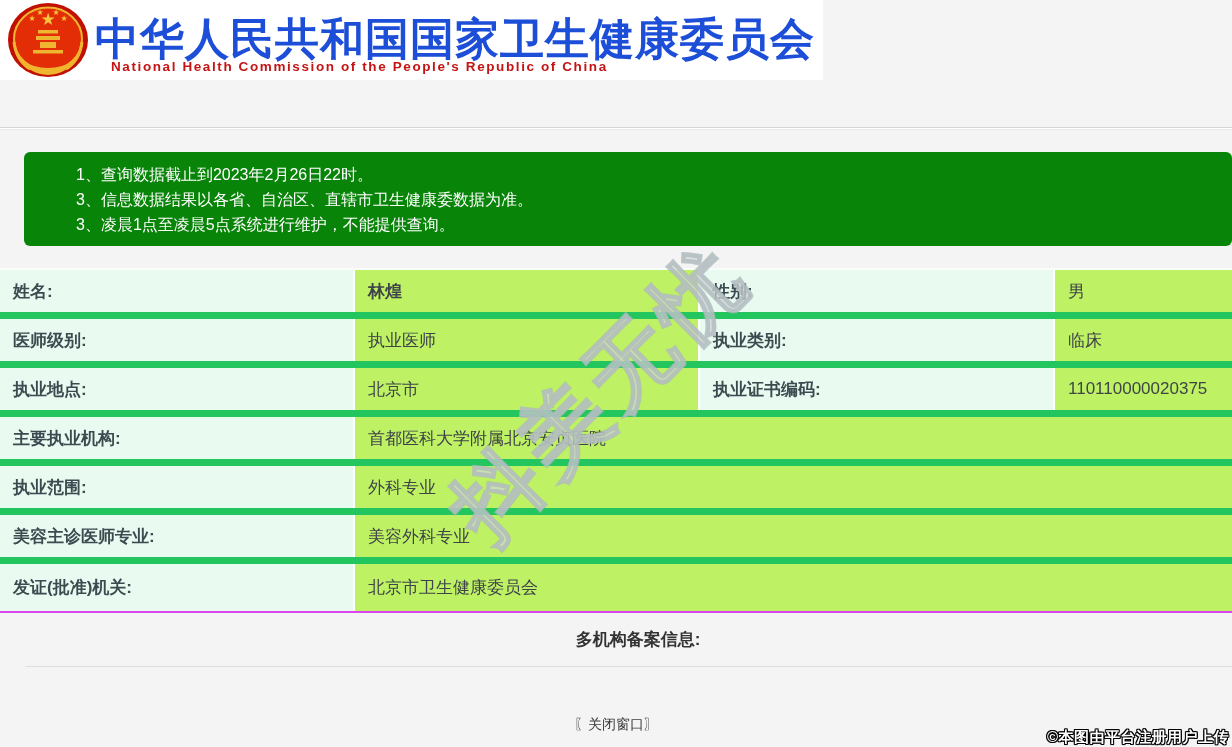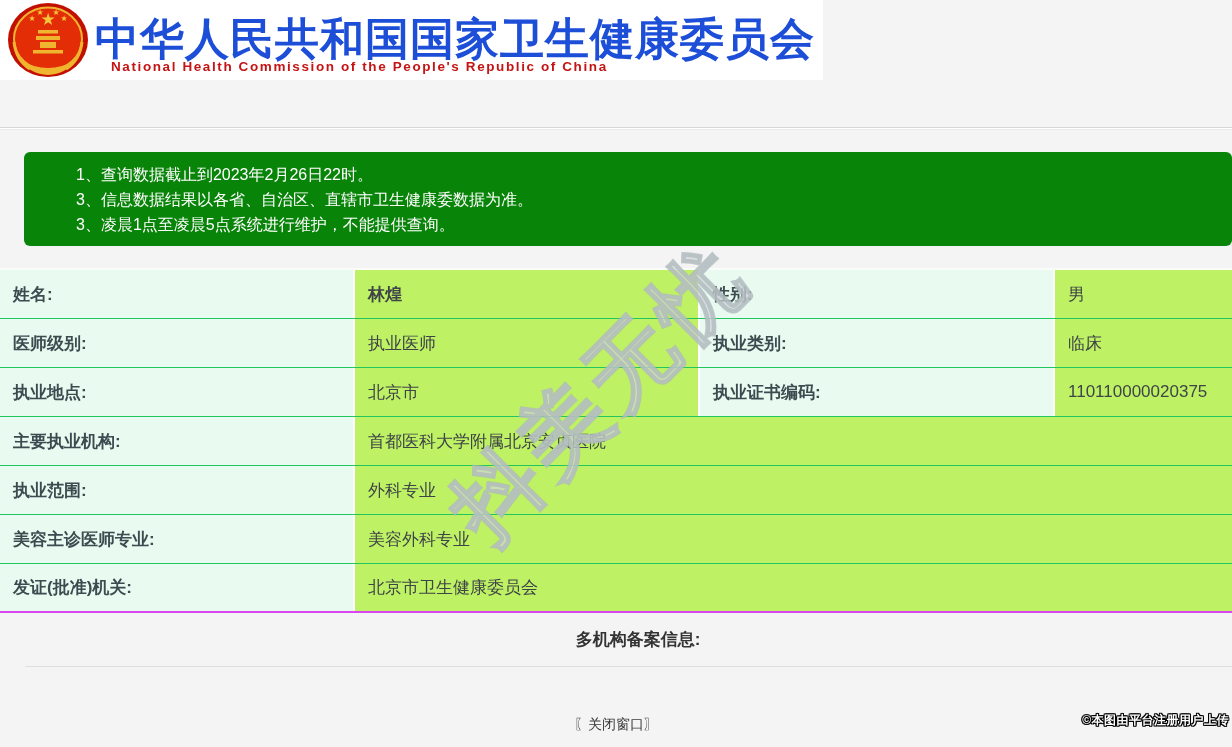--- a/index.html
+++ b/index.html
@@ -44,21 +44,21 @@
   }
   .notice-line { white-space:nowrap; }
 
   
   .record-table {
     position:absolute; left:0; top:268px; width:1232px;
     border-top:2px solid #fafcfa;
   }
   .t-row {
     display:flex; gap:2px; height:49px; background:#ffffff;
-    border-bottom:1px solid #22c55e;
+    border-bottom:7px solid #22c55e;
   }
   .t-row:last-child { border-bottom:2px solid #d946ef; }
   .cell { display:flex; align-items:center; padding-left:13px; font-size:17px; }
   .cell.label { width:353px; background:#e9faf0; font-weight:bold; color:#3b4b50; flex:none; }
   .cell.value { background:#bef264; color:#3f4448; }
   .w-val1 { width:343px; flex:none; }
   .w-lab2 { width:353px; flex:none; }
   .grow { flex:1 1 auto; }
   .bold-val { font-weight:bold; color:#1d2324; }
 
@@ -82,22 +82,22 @@
   .wm-center {
     position:absolute; left:468px; top:468px;
     transform:rotate(-45deg); transform-origin:left center;
     font-size:86px; font-weight:bold; letter-spacing:8px; white-space:nowrap;
     color:rgba(255,255,255,0.34);
     -webkit-text-stroke:2px rgba(173,184,188,0.75);
     text-shadow:0 0 1px rgba(160,170,175,0.5);
     pointer-events:none; z-index:50;
   }
   .wm-corner {
-    position:absolute; right:3px; bottom:18px;
-    font-size:12px; font-weight:bold; color:#ffffff; letter-spacing:0.5px;
+    position:absolute; right:3px; bottom:0;
+    font-size:15px; font-weight:bold; color:#ffffff; letter-spacing:0.5px;
     text-shadow:-1px 0 0 #000, 1px 0 0 #000, 0 -1px 0 #000, 0 1px 0 #000,
                 -1px -1px 0 #000, 1px 1px 0 #000, -1px 1px 0 #000, 1px -1px 0 #000;
     pointer-events:none; z-index:51; white-space:nowrap;
   }
 </style>
 </head>
 <body>
 
 <div class="header">
   <svg class="emblem" viewBox="0 0 84 78" xmlns="http://www.w3.org/2000/svg" aria-hidden="true">

